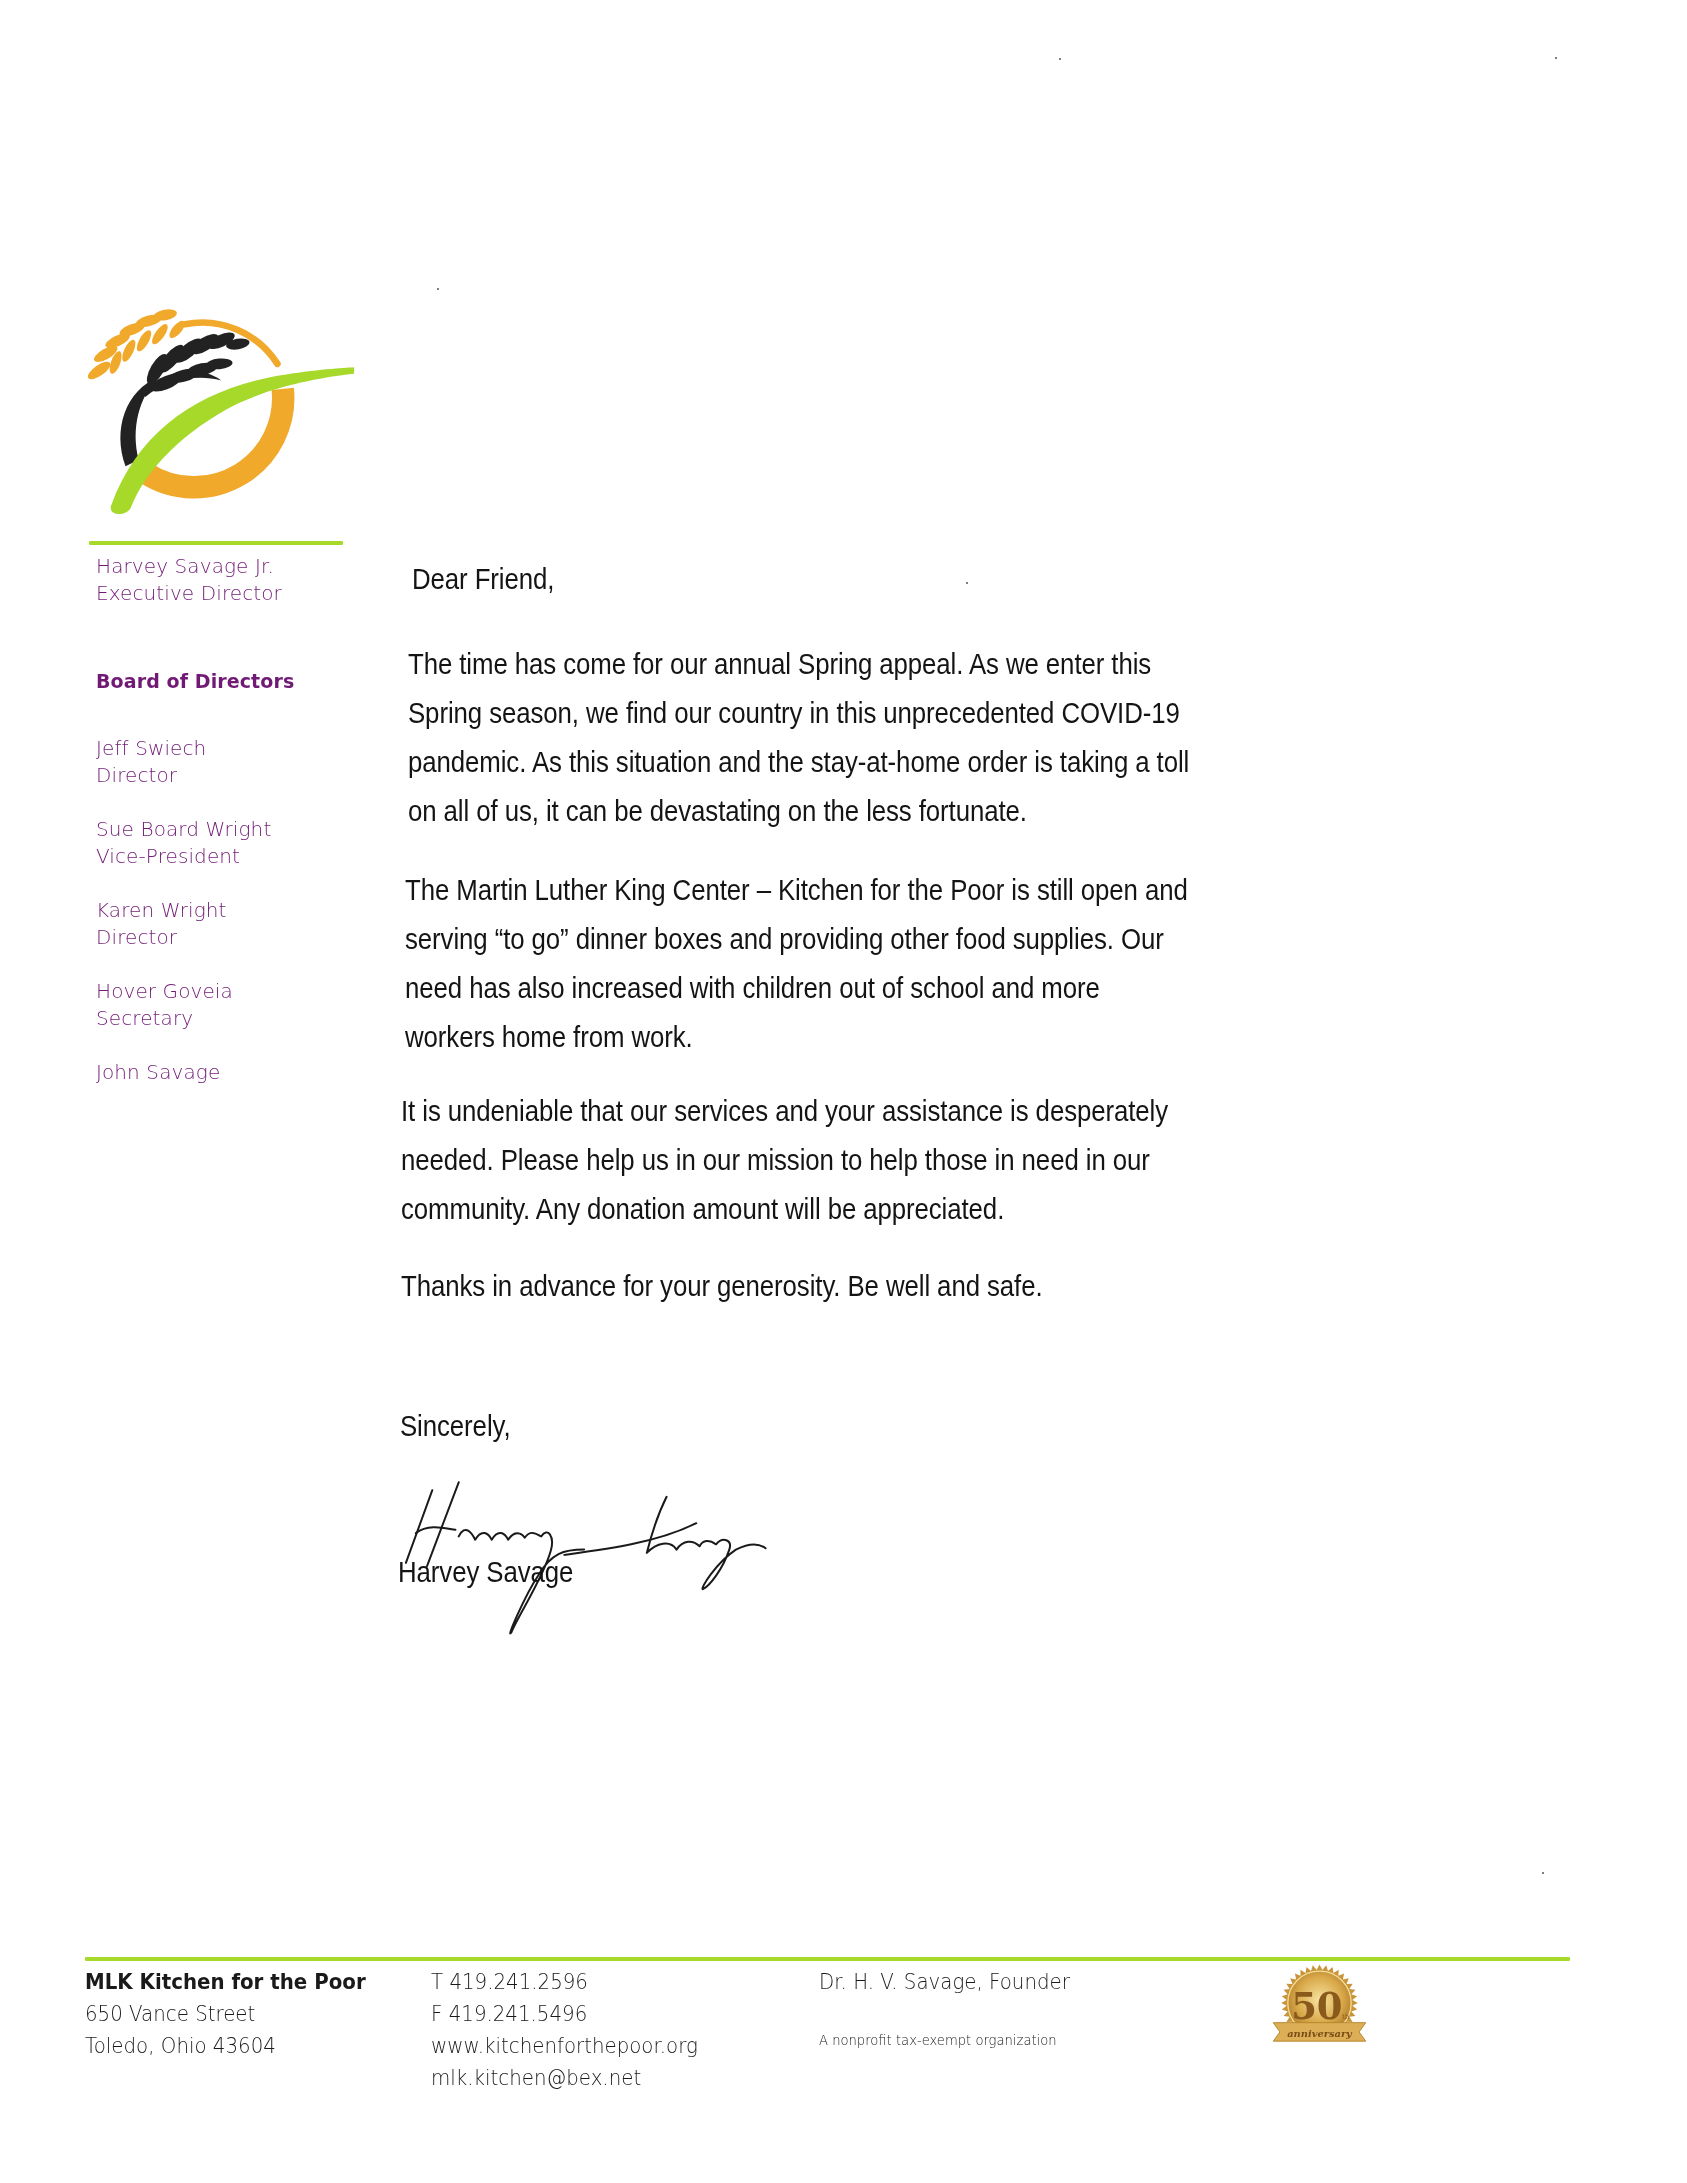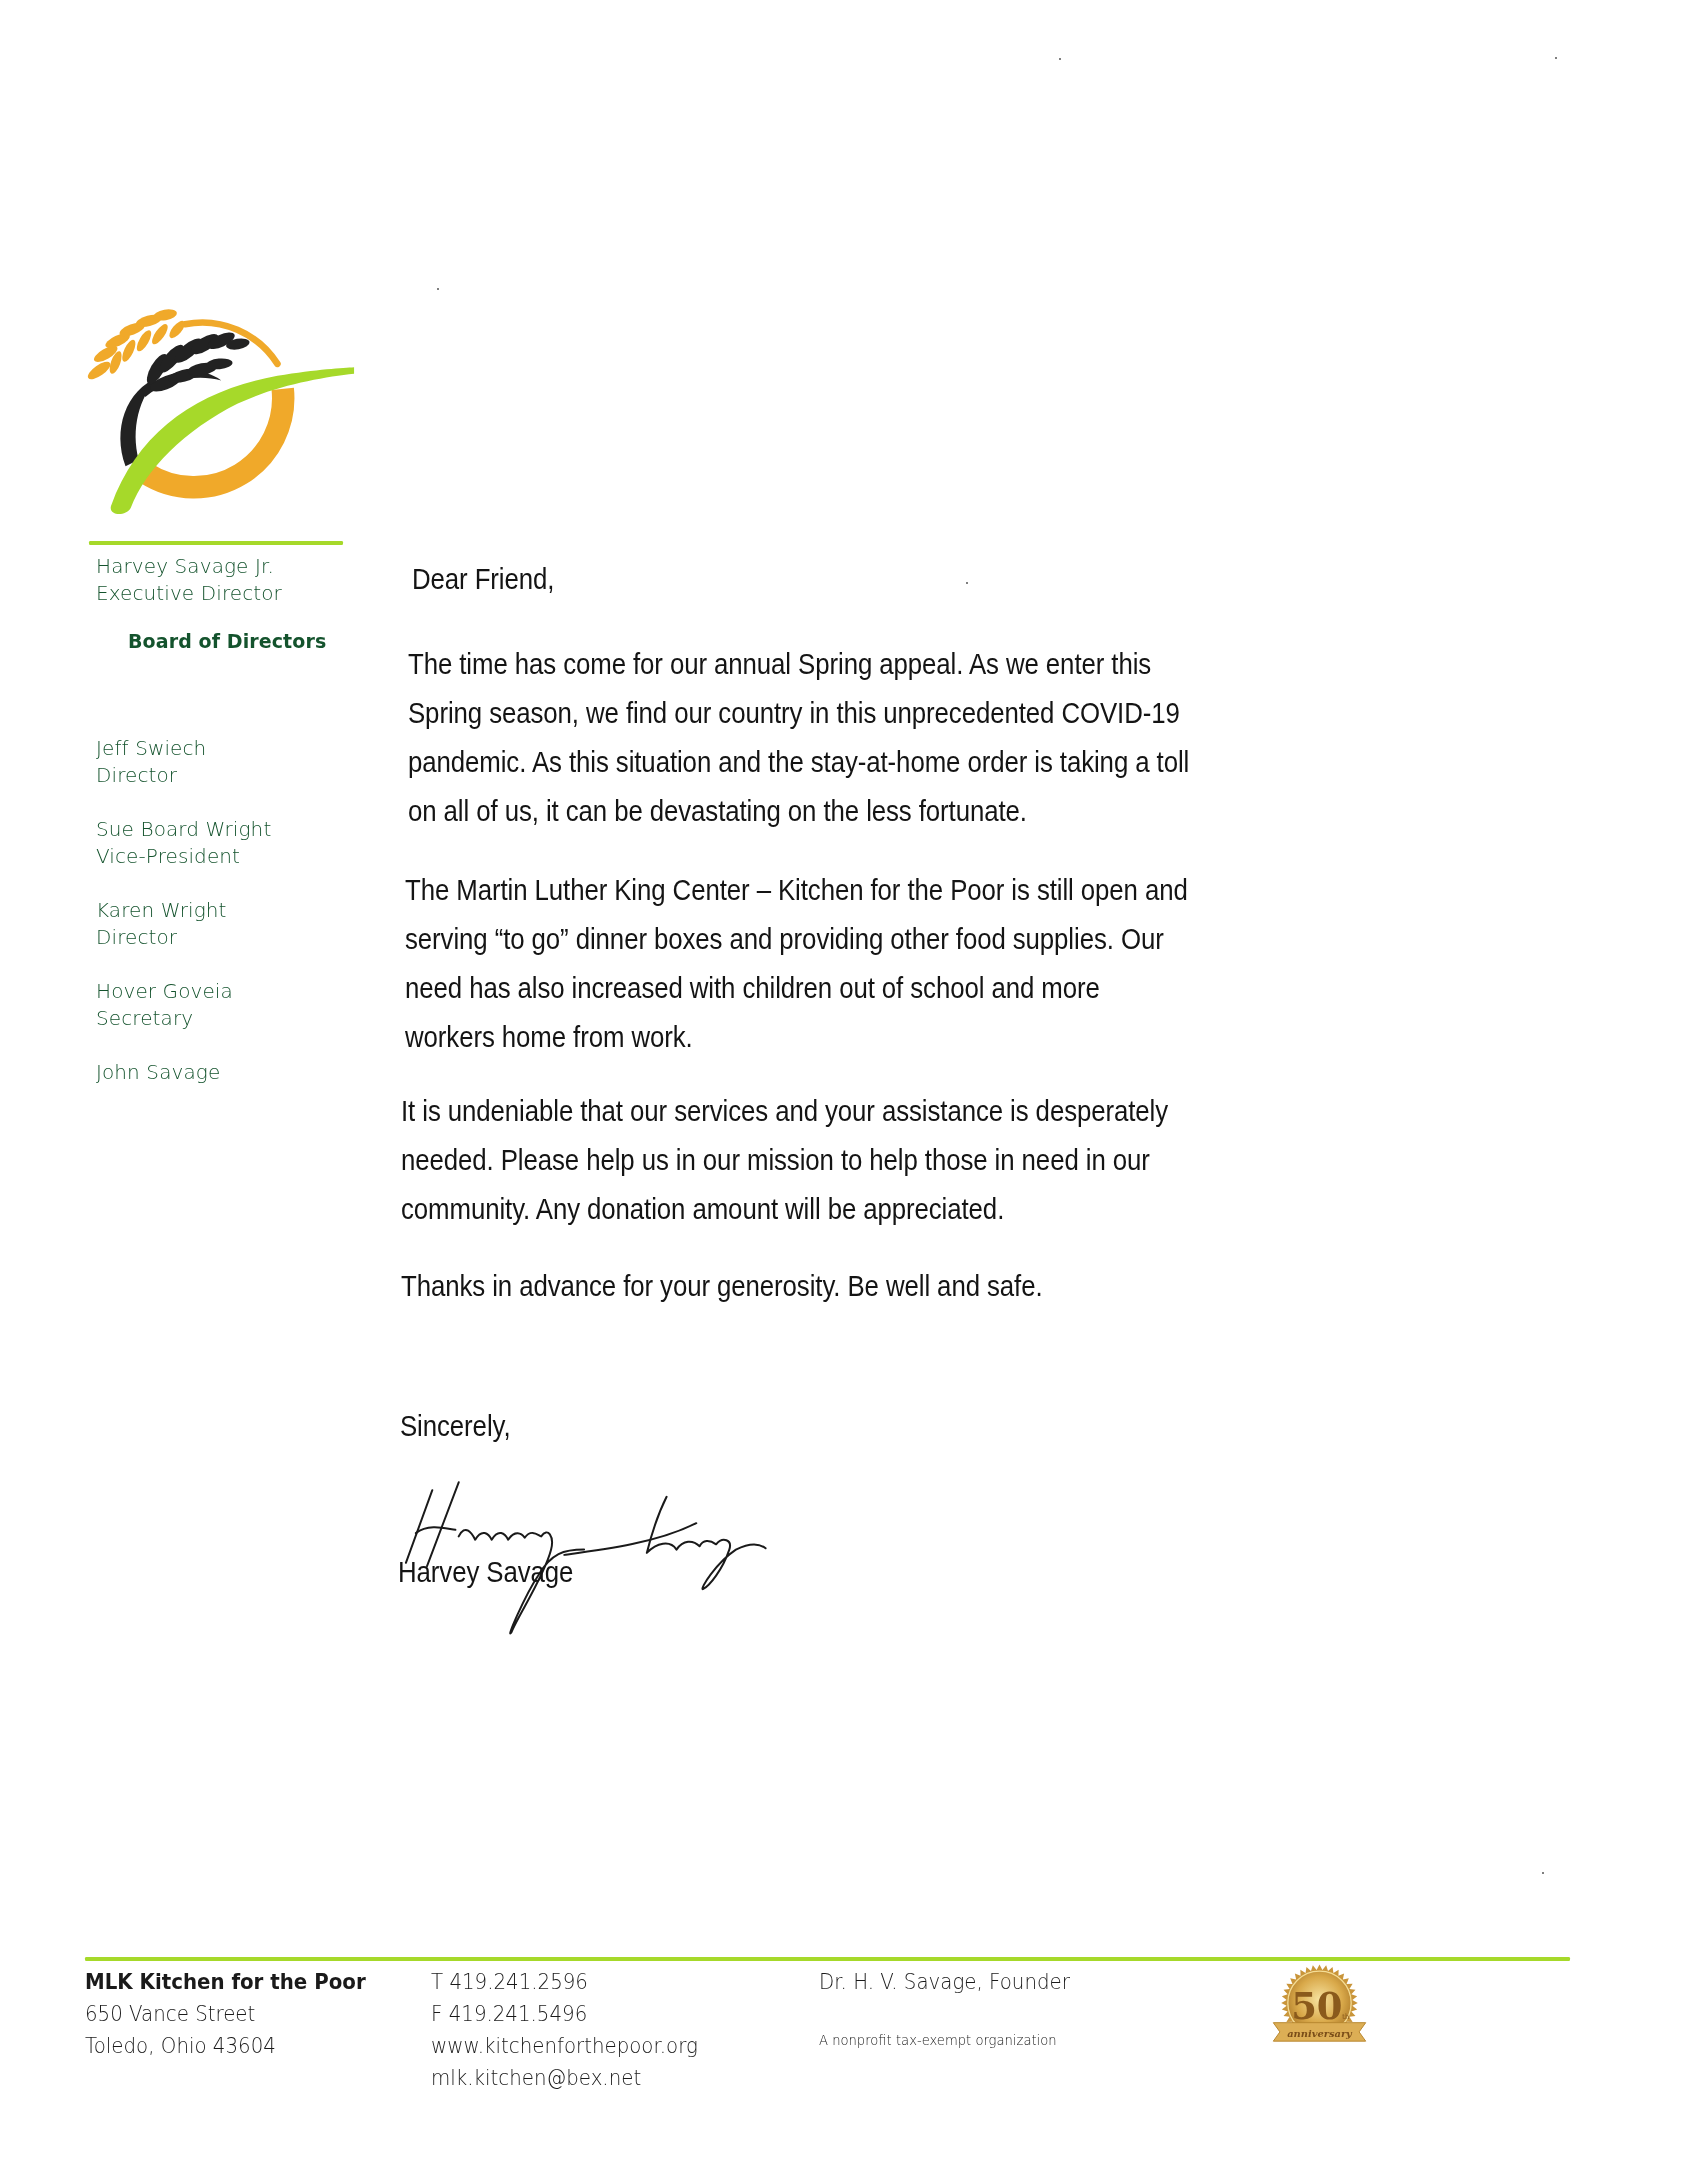--- a/index.html
+++ b/index.html
@@ -5,25 +5,25 @@
   html, body { margin: 0; padding: 0; background: #ffffff; }
   body { width: 1687px; height: 2183px; position: relative; overflow: hidden; color: #111; }
   .abs { position: absolute; }
 
   
   #logo { left: 79px; top: 278px; width: 278px; height: 251px; }
 
   
   .rule-green { background: #a6d92a; height: 4px; border-radius: 1.3px; }
   #side-rule { left: 89px; top: 541px; width: 254px; }
-  .side { font-family: "DejaVu Sans", sans-serif; font-weight: 300; color: #14532d; font-size: 20px; line-height: 26.5px; letter-spacing: 0.1px; }
+  .side { font-family: "DejaVu Sans", sans-serif; font-weight: 300; color: #701a75; font-size: 20px; line-height: 26.5px; letter-spacing: 0.1px; }
   .side .it { }
   .side .bold { font-weight: 700; font-size: 19px; }
   #side-exec { left: 96px; top: 553px; }
-  #side-board-title { left: 96px; top: 628px; margin-left: 32px; }
+  #side-board-title { left: 96px; top: 668px; }
   #side-members { left: 96px; top: 735px; }
   .member { margin-bottom: 28px; }
 
   
   .body-text { font-family: "Liberation Sans", sans-serif; font-size: 30px; line-height: 49px; color: #141414; transform-origin: 0 0; transform: scaleX(0.86); white-space: nowrap; letter-spacing: -0.1px; }
   #salutation { left: 412px; top: 554px; }
   #para1 { left: 408px; top: 639px; }
   #para2 { left: 405px; top: 865px; }
   #para3 { left: 401px; top: 1086px; }
   #para4 { left: 401px; top: 1261px; }

